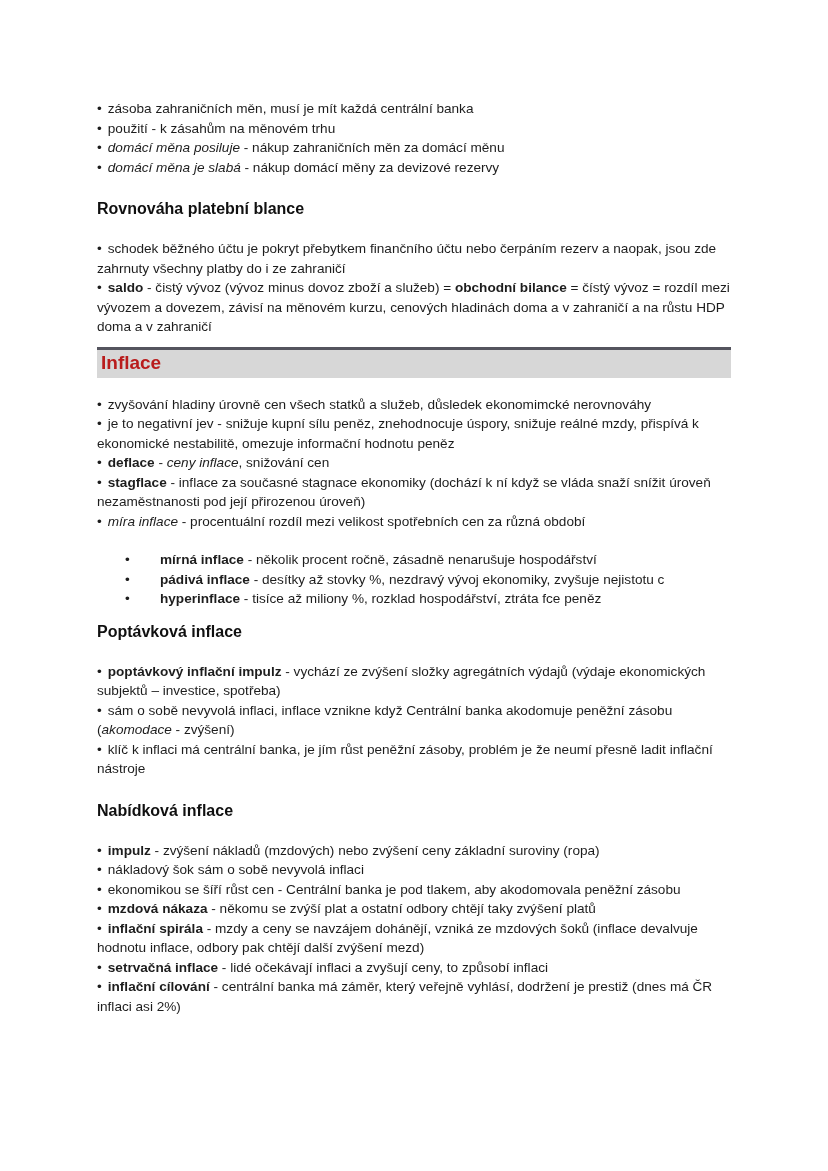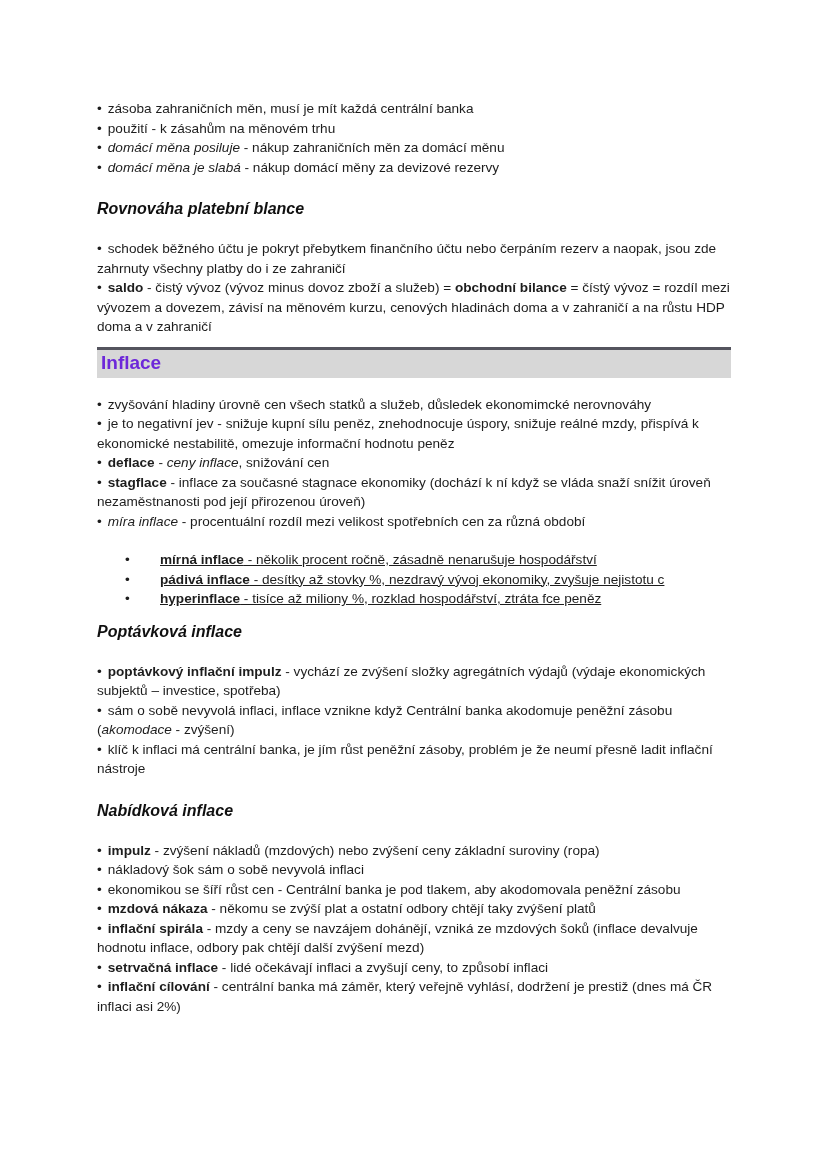--- a/index.html
+++ b/index.html
@@ -12,45 +12,44 @@
     overflow: hidden;
     padding: 99px 97px 0 97px;
     font-family: "Liberation Sans", sans-serif;
     font-size: 13.6px;
     line-height: 19.5px;
     color: #1d1d1d;
   }
   .list { margin: 0; }
   .li { margin: 0; }
   .bullet { margin-right: 6px; }
-  .sub { padding-left: 28px; text-decoration: underline; }
+  .sub { padding-left: 28px; }
   .sub .bullet { display: inline-block; width: 35px; margin-right: 0; }
   .b { font-weight: 700; }
   .i { font-style: italic; }
   .h2 {
     font-weight: 700;
     font-size: 16px;
     line-height: 22px;
     color: #101010;
     margin: 21px 0 19px 0;
-    font-style: italic;
   }
   .sublist { margin-top: 19px; }
   .sublist + .h2 { margin-top: 12px; }
   .bar {
     margin: 10px 0 17px 0;
     background: #d7d7d7;
     border-top: 3px solid #54545e;
     padding: 1px 0 3px 4px;
   }
   .bar-text {
     font-weight: 700;
     font-size: 19px;
     line-height: 24px;
-    color: #6d28d9;
+    color: #b91c1c;
   }
 </style>
 </head>
 <body>
 
 <div class="page">
   <div id="doc">
       <div class="list">
         <p class="li"><span class="bullet">•</span><span>zásoba zahraničních měn, musí je mít každá centrální banka</span></p>
         <p class="li"><span class="bullet">•</span><span>použití - k zásahům na měnovém trhu</span></p>

